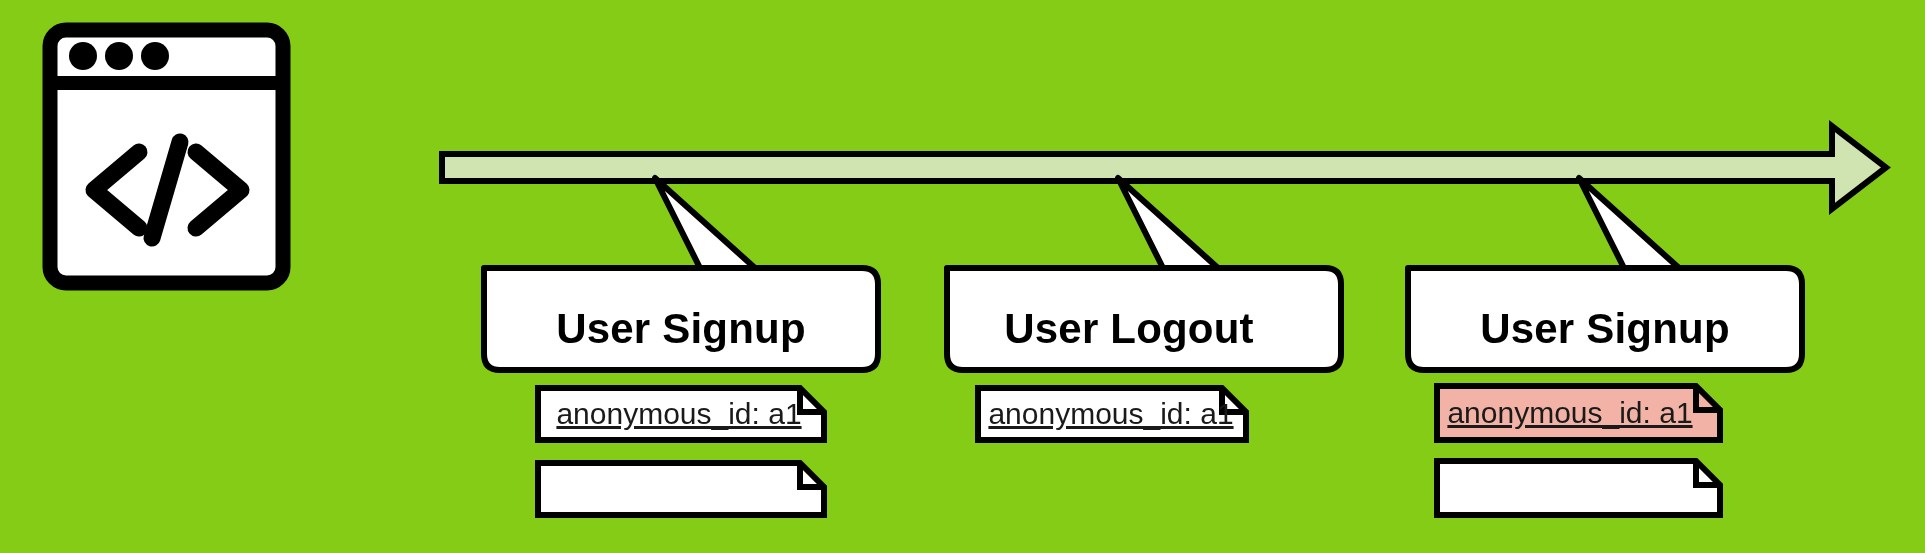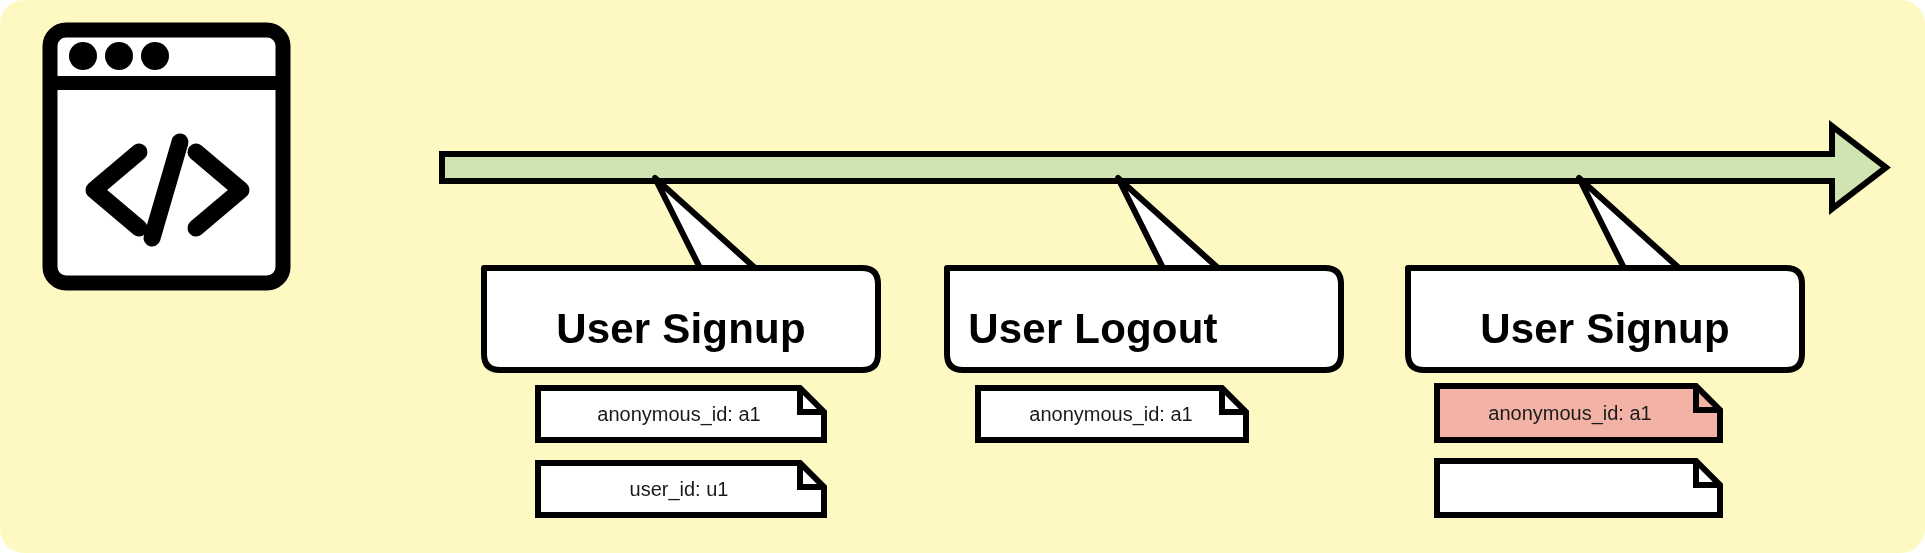--- a/index.html
+++ b/index.html
@@ -1,28 +1,28 @@
 <!DOCTYPE html>
 <html><head>
 <meta charset="utf-8">
 <style>
   html,body{margin:0;padding:0;background:#ffffff;}
   body{width:1925px;height:553px;overflow:hidden;
        font-family:"Liberation Sans","DejaVu Sans",sans-serif;}
-  .stage{position:relative;width:1925px;height:553px;background:#fef9c3;border-radius:24px;}
+  .stage{position:relative;width:1925px;height:553px;background:#84cc16;}
   .layer{position:absolute;left:0;top:0;width:1925px;height:553px;}
   svg{display:block;}
   .evt-label{
     position:absolute;display:flex;align-items:center;justify-content:center;
     font-weight:bold;font-size:42px;color:#000;letter-spacing:.2px;
     white-space:nowrap;text-align:center;
   }
   .note-label{
     position:absolute;display:flex;align-items:center;justify-content:center;
-    font-size:20px;color:#1a1a1a;white-space:nowrap;
+    font-size:30px;color:#1a1a1a;white-space:nowrap;text-decoration:underline;
   }
 </style>
 </head>
 <body>
 
 <div class="stage">
 
   <svg class="layer" width="1925" height="553" viewBox="0 0 1925 553">
 
     <g>
@@ -68,21 +68,20 @@
 
       <path d="M 1437,386 L 1696,386 L 1720,410 L 1720,440 L 1437,440 Z" fill="#f2b3a6" stroke="#000000" stroke-width="6" stroke-linejoin="miter"></path>
       <path d="M 1696,386 L 1696,410 L 1720,410" fill="none" stroke="#000000" stroke-width="6"></path>
       <path d="M 1437,461 L 1696,461 L 1720,485 L 1720,515 L 1437,515 Z" fill="#ffffff" stroke="#000000" stroke-width="6" stroke-linejoin="miter"></path>
       <path d="M 1696,461 L 1696,485 L 1720,485" fill="none" stroke="#000000" stroke-width="6"></path>
     </g>
   </svg>
 
   <div class="evt-label" style="left:484px;top:288px;width:394px;height:82px;">User Signup</div>
   <div class="note-label" style="left:544px;top:390px;width:270px;height:48px;">anonymous_id: a1</div>
-  <div class="note-label" style="left:544px;top:465px;width:270px;height:48px;">user_id: u1</div>
 
-  <div class="evt-label" style="left:896px;top:288px;width:394px;height:82px;">User Logout</div>
+  <div class="evt-label" style="left:932px;top:288px;width:394px;height:82px;">User Logout</div>
   <div class="note-label" style="left:984px;top:390px;width:254px;height:48px;">anonymous_id: a1</div>
 
   <div class="evt-label" style="left:1408px;top:288px;width:394px;height:82px;">User Signup</div>
   <div class="note-label" style="left:1443px;top:388px;width:254px;height:50px;">anonymous_id: a1</div>
 
 </div>
 
 </body></html>

